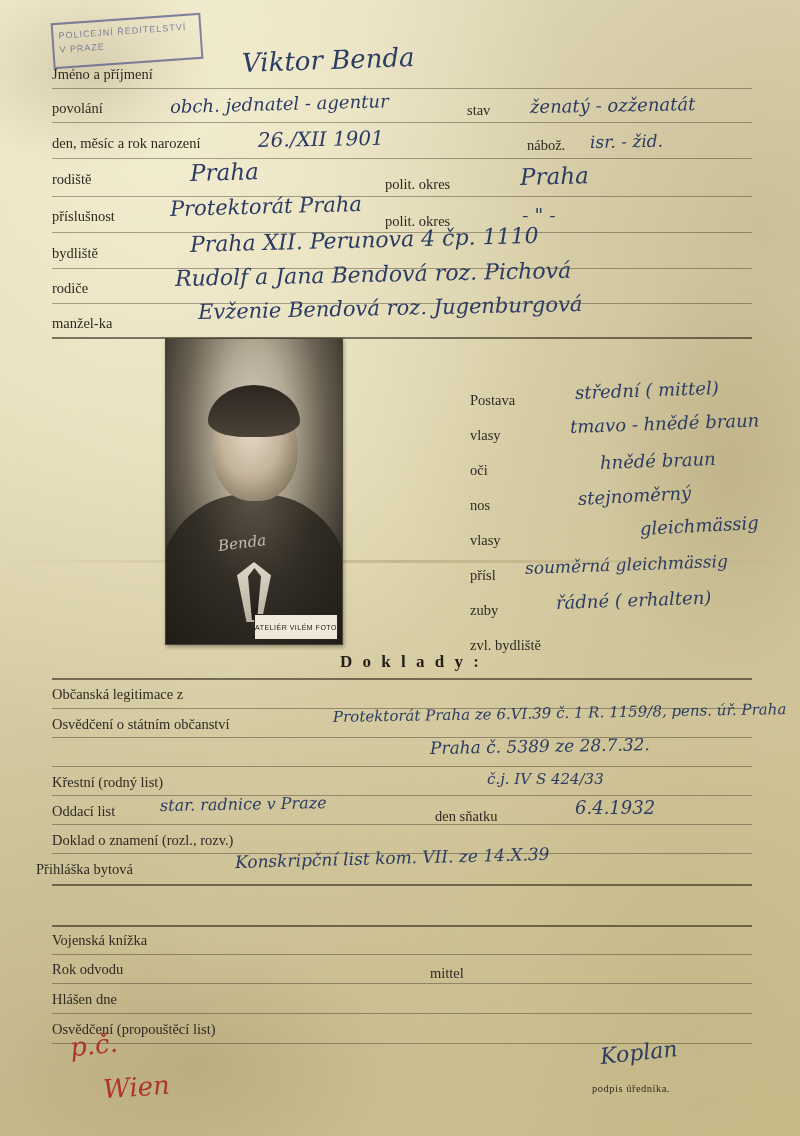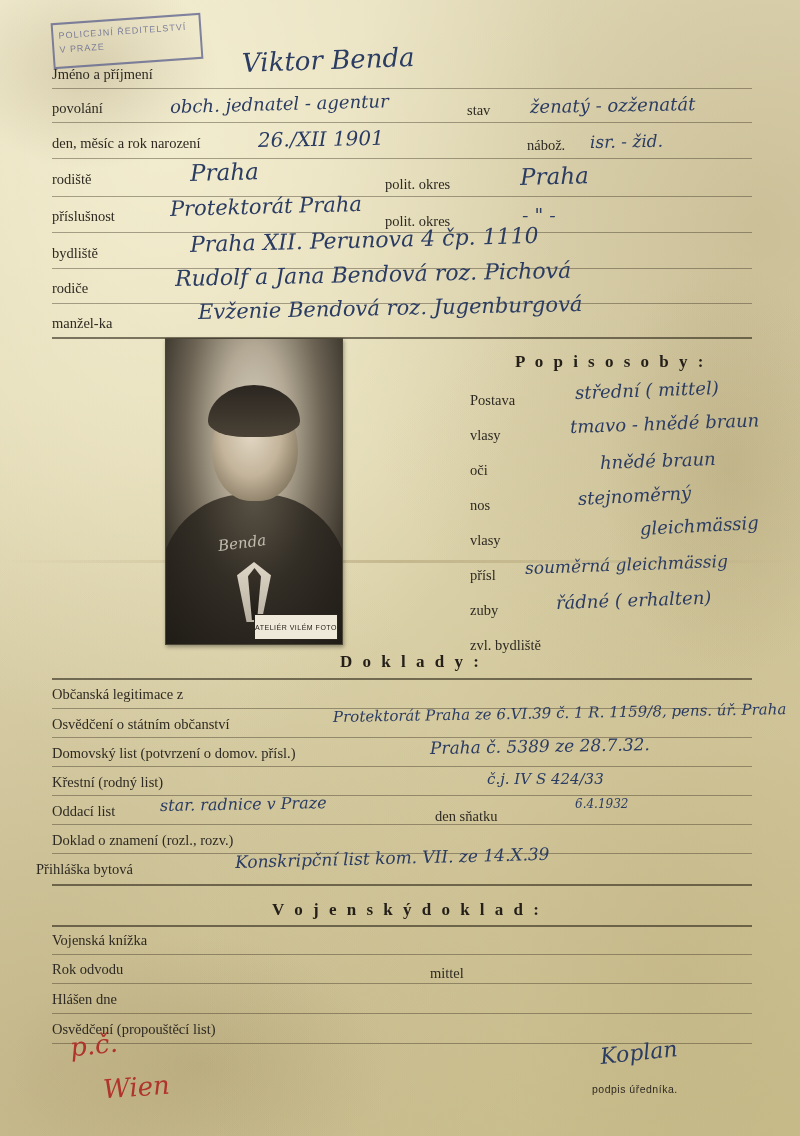--- a/index.html
+++ b/index.html
@@ -109,21 +109,21 @@
   
   .red{
     position:absolute;color:#b0342c;font-family:"DejaVu Serif",serif;font-style:italic;
     white-space:nowrap;
   }
   .officer-sig{
     position:absolute;color:#2b3c63;font-family:"DejaVu Serif",serif;font-style:italic;
     font-size:22px;white-space:nowrap;transform:rotate(-6deg);
   }
   .small-cap{
-    position:absolute;font-family:Liberation Sans, sans-serif;font-size:10.5px;color:#2e2a22;
+    position:absolute;font-family:Liberation Serif, serif;font-size:10.5px;color:#2e2a22;
     letter-spacing:.5px;white-space:nowrap;
   }
 </style>
 </head>
 <body>
 
 <div class="paper"></div>
 <div class="stain s1"></div>
 <div class="stain s2"></div>
 <div class="stain s3"></div>
@@ -177,21 +177,20 @@
     <div class="bust"></div>
     <div class="body"></div>
     <div class="head"></div>
     <div class="hair"></div>
     <div class="shirt"></div>
     <div class="tie"></div>
     <div class="sig">Benda</div>
     <div class="studio">ATELIÉR VILÉM FOTO</div>
   </div>
 
-  <div class="hdr" style="left:515px;top:352px">P o p i s   o s o b y :</div>
 
   <div class="lbl" style="left:470px;top:392px">Postava</div>
   <div class="hw" style="left:575px;top:382px;font-size:18px;transform:rotate(-2deg)">střední  ( mittel)</div>
 
   <div class="lbl" style="left:470px;top:427px">vlasy</div>
   <div class="hw" style="left:570px;top:416px;font-size:18px;transform:rotate(-2deg)">tmavo - hnědé braun</div>
 
   <div class="lbl" style="left:470px;top:462px">oči</div>
   <div class="hw" style="left:600px;top:452px;font-size:18px;transform:rotate(-2deg)">hnědé  braun</div>
 
@@ -214,43 +213,41 @@
   <div class="rule thick" style="left:52px;top:678px;width:700px"></div>
 
   <div class="lbl" style="left:52px;top:686px">Občanská legitimace z</div>
   <div class="hw" style="left:330px;top:680px;font-size:16px"></div>
   <div class="rule" style="left:52px;top:708px;width:700px"></div>
 
   <div class="lbl" style="left:52px;top:716px">Osvědčení o státním občanství</div>
   <div class="hw" style="left:333px;top:708px;font-size:15px;transform:rotate(-1deg)">Protektorát Praha ze 6.VI.39 č. 1 R. 1159/8, pens. úř. Praha</div>
   <div class="rule" style="left:52px;top:737px;width:700px"></div>
 
-  <div class="lbl" style="left:52px;top:745px">Domovský list (potvrzení o domov. přísl.)</div>
   <div class="hw" style="left:430px;top:738px;font-size:17px;transform:rotate(-1deg)">Praha č. 5389 ze 28.7.32.</div>
   <div class="rule" style="left:52px;top:766px;width:700px"></div>
 
   <div class="lbl" style="left:52px;top:774px">Křestní (rodný list)</div>
   <div class="hw" style="left:487px;top:770px;font-size:15px">č.j. IV S 424/33</div>
   <div class="rule" style="left:52px;top:795px;width:700px"></div>
 
   <div class="lbl" style="left:52px;top:803px">Oddací list</div>
   <div class="hw" style="left:160px;top:796px;font-size:16px;transform:rotate(-1deg)">star. radnice v Praze</div>
   <div class="lbl" style="left:435px;top:808px">den sňatku</div>
-  <div class="hw" style="left:575px;top:797px;font-size:12px">6.4.1932</div>
+  <div class="hw" style="left:575px;top:797px;font-size:18px">6.4.1932</div>
   <div class="rule" style="left:52px;top:824px;width:700px"></div>
 
   <div class="lbl" style="left:52px;top:832px">Doklad o znamení (rozl., rozv.)</div>
   <div class="hw" style="left:330px;top:828px;font-size:16px"></div>
   <div class="rule" style="left:52px;top:853px;width:700px"></div>
 
   <div class="lbl" style="left:36px;top:861px">Přihláška bytová</div>
   <div class="hw" style="left:235px;top:852px;font-size:17px;transform:rotate(-1.5deg)">Konskripční list kom. VII. ze 14.X.39</div>
   <div class="rule thick" style="left:52px;top:884px;width:700px"></div>
 
-  <div class="hdr" style="left:272px;top:900px">V o j e n s k ý   d o k l a d :</div>
   <div class="rule thick" style="left:52px;top:925px;width:700px"></div>
 
   <div class="lbl" style="left:52px;top:932px">Vojenská knížka</div>
   <div class="rule" style="left:52px;top:954px;width:700px"></div>
 
   <div class="lbl" style="left:52px;top:961px">Rok odvodu</div>
   <div class="lbl" style="left:430px;top:965px">mittel</div>
   <div class="rule" style="left:52px;top:983px;width:700px"></div>
 
   <div class="lbl" style="left:52px;top:991px">Hlášen dne</div>

